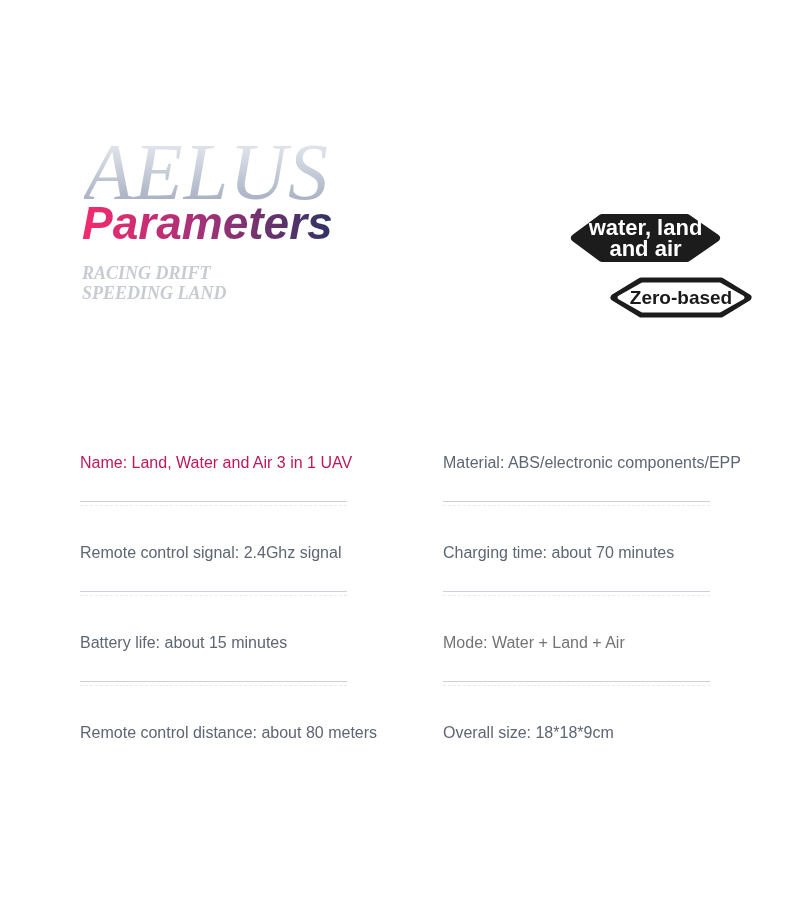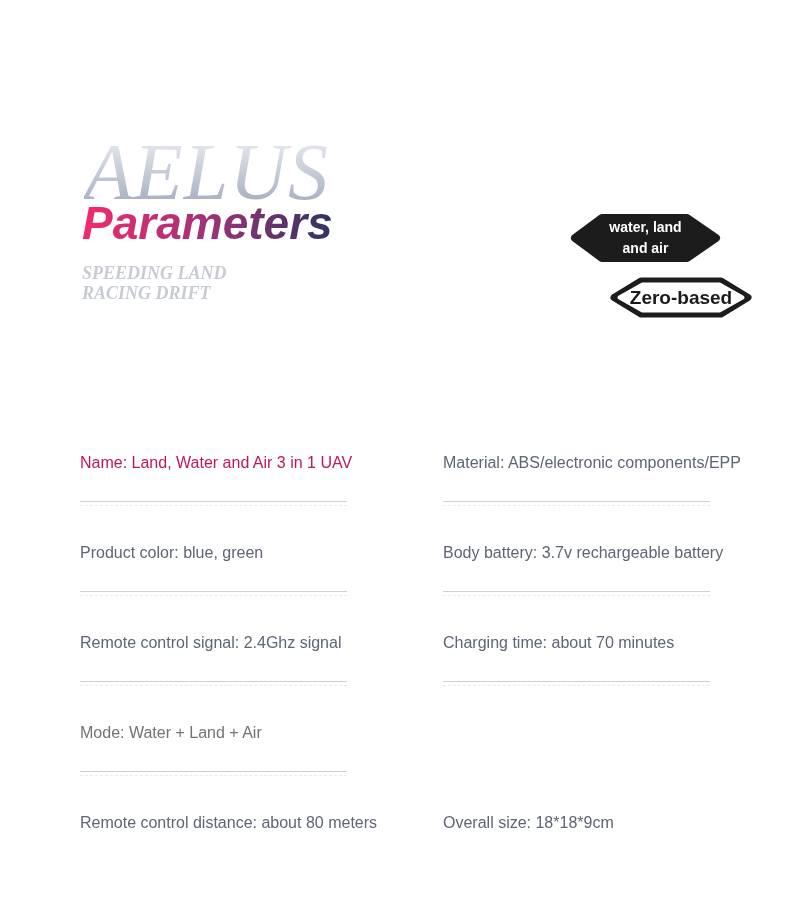--- a/index.html
+++ b/index.html
@@ -44,21 +44,21 @@
   .badge { position: absolute; }
   .badge svg { display: block; }
   .badge-1 { left: 568px; top: 214px; width: 155px; height: 48px; }
   .badge-2 { left: 608px; top: 277px; width: 146px; height: 41px; }
   .badge-text {
     position: absolute; left: 0; top: 0; width: 100%; height: 100%;
     display: flex; flex-direction: column;
     align-items: center; justify-content: center;
     font-weight: 700; text-align: center;
   }
-  .badge-1 .badge-text { color: #ffffff; font-size: 14px; line-height: 21px; }
+  .badge-1 .badge-text { color: #ffffff; font-size: 22px; line-height: 21px; }
   .badge-2 .badge-text { color: #1a1a1a; font-size: 19px; line-height: 20px; }
 
   
   .specs { position: absolute; left: 80px; top: 453px; width: 680px; }
   .spec-row { display: flex; height: 90px; }
   .spec-cell { position: relative; }
   .spec-cell.left  { width: 363px; }
   .spec-cell.right { width: 317px; }
   .spec-text {
     font-size: 16px; line-height: 20px;
@@ -71,22 +71,22 @@
     border-top: 1px solid #cdd1d7;
     border-bottom: 1px dashed #e9ecf1;
   }
 </style>
 </head>
 <body>
 
 <div class="watermark" style="background-image: linear-gradient(rgb(238, 240, 245) 0%, rgb(164, 173, 192) 92%);">AELUS</div>
 <h1 class="page-title" style="background-image: linear-gradient(90deg, rgb(244, 42, 110) 0%, rgb(156, 50, 120) 52%, rgb(46, 52, 98) 100%);">Parameters</h1>
 <div class="tagline" style="color: rgb(199, 203, 210);">
+  <div>RACING DRIFT</div>
   <div>SPEEDING LAND</div>
-  <div>RACING DRIFT</div>
 </div>
 
 <div class="badge badge-1">
   <svg width="155" height="48" viewBox="0 0 155 48">
     <polygon points="7,24 34,4 119,4 148,24 119,44 34,44" fill="#1c1c1c" stroke="#1c1c1c" stroke-width="8" stroke-linejoin="round"></polygon>
   </svg>
   <div class="badge-text">
     <div>water, land</div>
     <div>and air</div>
   </div>
@@ -108,43 +108,37 @@
     <div class="spec-cell left">
       <div class="spec-text" style="color: #be185d;">Name: Land, Water and Air 3 in 1 UAV</div>
       <div class="spec-divider"></div>
     </div>
     <div class="spec-cell right">
       <div class="spec-text" style="color: rgb(94, 101, 115);">Material: ABS/electronic components/EPP</div>
       <div class="spec-divider"></div>
     </div>
   </div>
 
-  <div class="spec-row">
-    <div class="spec-cell left">
-      <div class="spec-text" style="color: rgb(94, 101, 115);">Product color: blue, green</div>
-      <div class="spec-divider"></div>
-    </div>
-    <div class="spec-cell right">
-      <div class="spec-text" style="color: rgb(94, 101, 115);">Body battery: 3.7v rechargeable battery</div>
-      <div class="spec-divider"></div>
-    </div>
-  </div>
 
   <div class="spec-row">
     <div class="spec-cell left">
       <div class="spec-text" style="color: rgb(94, 101, 115);">Remote control signal: 2.4Ghz signal</div>
       <div class="spec-divider"></div>
     </div>
     <div class="spec-cell right">
       <div class="spec-text" style="color: rgb(94, 101, 115);">Charging time: about 70 minutes</div>
       <div class="spec-divider"></div>
     </div>
   </div>
 
   <div class="spec-row">
+    <div class="spec-cell left">
+      <div class="spec-text" style="color: rgb(94, 101, 115);">Battery life: about 15 minutes</div>
+      <div class="spec-divider"></div>
+    </div>
     <div class="spec-cell right">
       <div class="spec-text" style="color: #737373;">Mode: Water + Land + Air</div>
       <div class="spec-divider"></div>
     </div>
   </div>
 
   <div class="spec-row">
     <div class="spec-cell left">
       <div class="spec-text" style="color: rgb(94, 101, 115);">Remote control distance: about 80 meters</div>
     </div>

